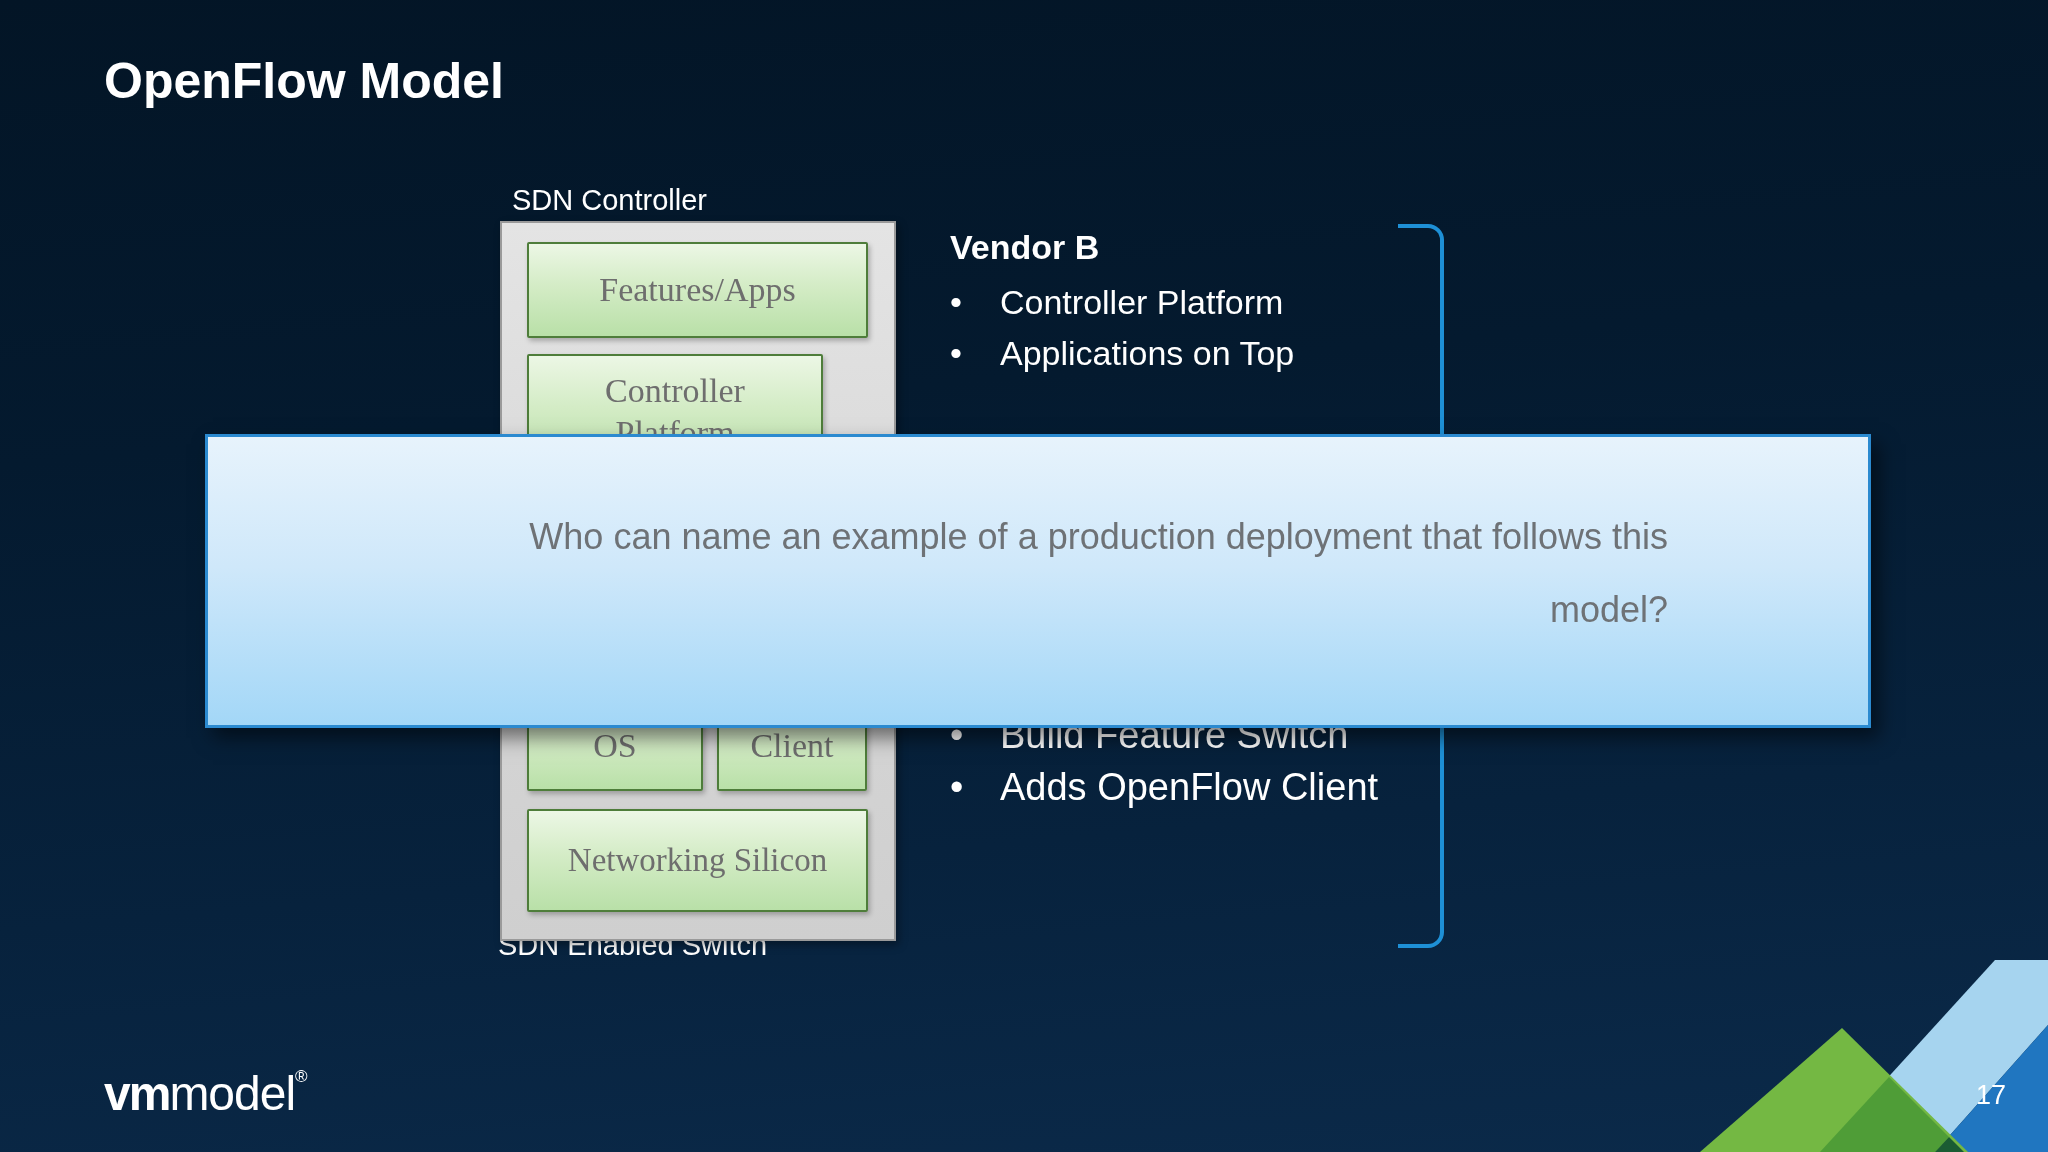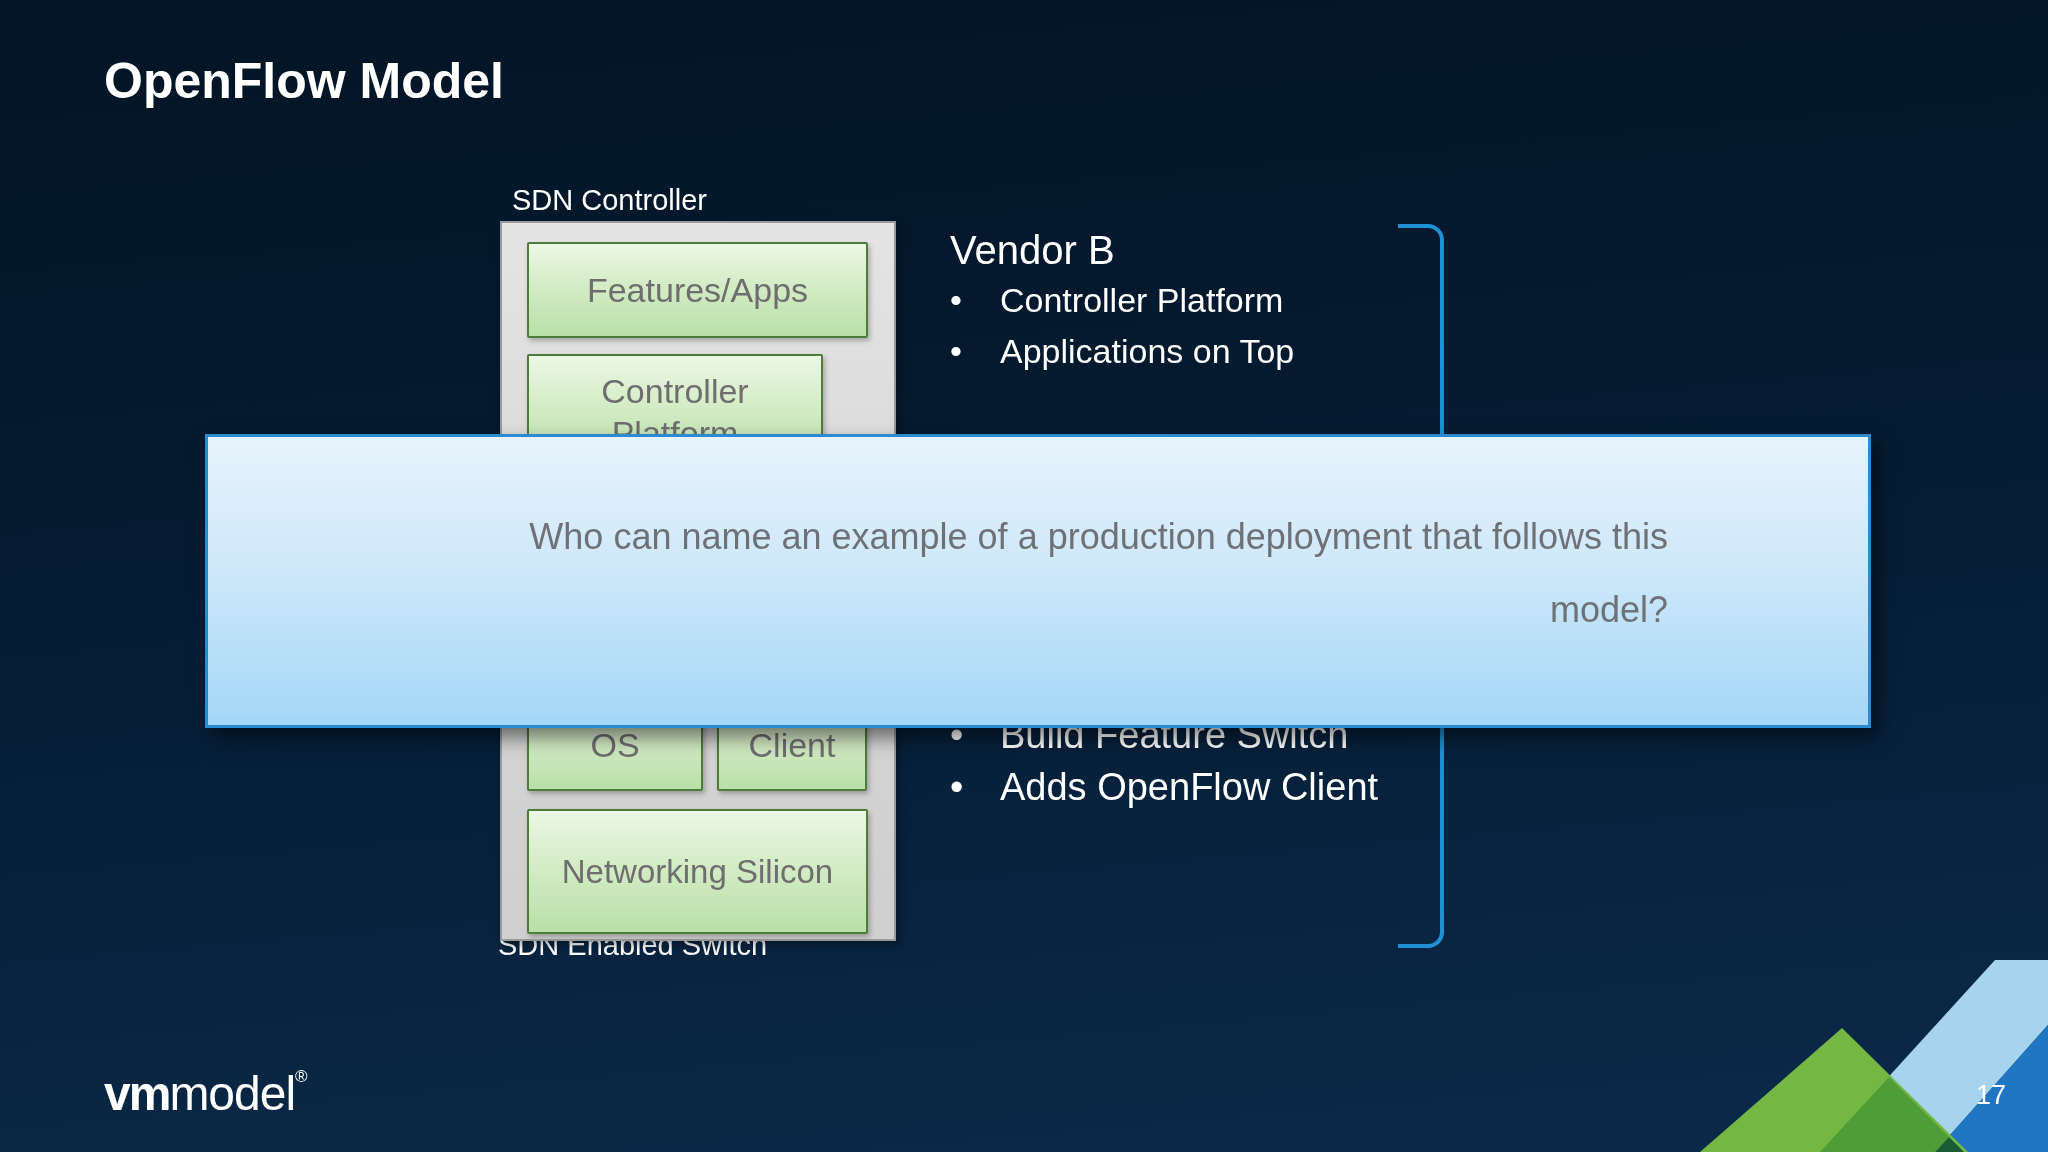--- a/index.html
+++ b/index.html
@@ -29,30 +29,31 @@
   }
   
   .gbox{
     position:absolute;box-sizing:border-box;
     background:linear-gradient(180deg,#ecf7e5 0%,#d4ecc6 45%,#b9e0a8 100%);
     border:2px solid #4e7d3a;border-radius:2px;
     box-shadow:2px 3px 5px rgba(0,0,0,0.25);
     display:flex;align-items:center;justify-content:center;
     color:#6e6e6e;font-size:34px;text-align:center;
     z-index:3;
+    font-family:Liberation Serif, serif;
   }
   .gbox-features{left:527px;top:242px;width:341px;height:96px;}
   .gbox-platform{left:527px;top:354px;width:296px;height:116px;line-height:42px;}
   .gbox-os{left:527px;top:700px;width:176px;height:91px;}
   .gbox-client{left:717px;top:700px;width:150px;height:91px;}
-  .gbox-silicon{left:527px;top:809px;width:341px;height:125px;font-size:33px;}
+  .gbox-silicon{left:527px;top:809px;width:341px;height:103px;font-size:33px;}
   .multiline{white-space:pre-line;}
   
   .vendor-b{position:absolute;left:950px;top:228px;z-index:2;color:#ffffff;}
-  .vendor-b .heading{font-size:40px;font-weight:normal;margin-bottom:8px;}
+  .vendor-b .heading{font-size:34px;font-weight:bold;margin-bottom:16px;}
   .bullet-row{display:flex;color:#ffffff;}
   .vendor-b .bullet-row{font-size:34px;margin-bottom:12px;}
   .bullet-glyph{width:50px;flex:0 0 50px;}
   .switch-bullets{position:absolute;left:950px;top:714px;z-index:2;}
   .switch-bullets .bullet-row{font-size:38px;margin-bottom:9px;}
   
   .bracket{
     position:absolute;left:1398px;top:224px;width:46px;height:724px;
     border:4px solid #1e90d6;border-left:none;
     border-radius:0 16px 16px 0;

